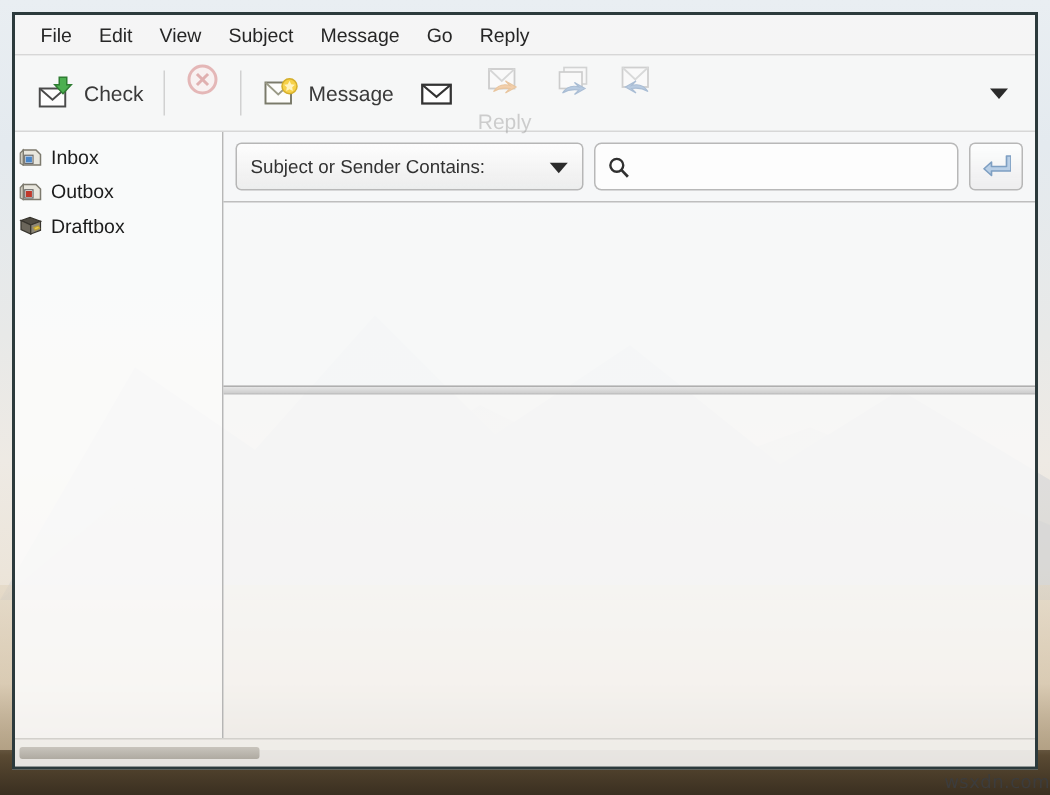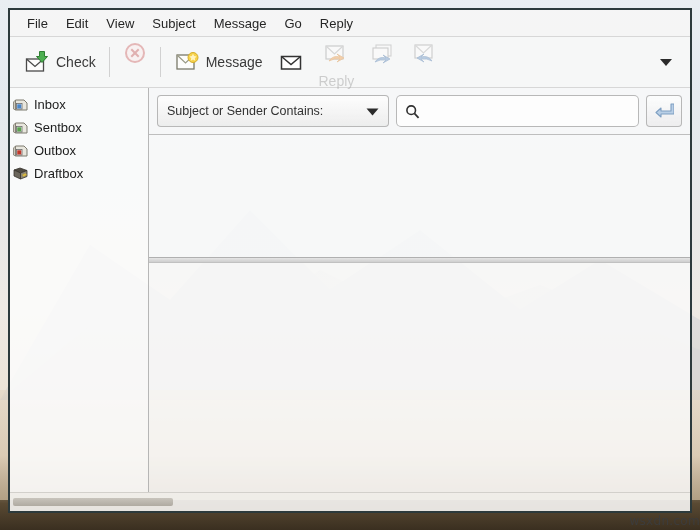--- a/index.html
+++ b/index.html
@@ -375,31 +375,20 @@
             <svg width="17" height="17" viewBox="0 0 17 17">
               <path d="M3.5 4 h8.5 l3 3 v7 h-11.5 z" fill="#e8e6dd" stroke="#7d7a6e" stroke-width="1"></path>
               <path d="M3.5 4 l-2 2 v7 l2 1 z" fill="#cfccc0" stroke="#7d7a6e" stroke-width=".8"></path>
               <rect x="4.5" y="7.5" width="5.5" height="5.5" fill="#ffffff" stroke="#6a6a6a" stroke-width=".8"></rect>
               <path d="M5.2 8.3 h4.1 v4.1 h-4.1 z" fill="#4a86c8"></path>
             </svg>
           </span>
           <span class="folder-label">Inbox</span>
         </div>
 
-        <div class="folder-row">
-          <span>
-            <svg width="17" height="17" viewBox="0 0 17 17">
-              <path d="M3.5 4 h8.5 l3 3 v7 h-11.5 z" fill="#e8e6dd" stroke="#7d7a6e" stroke-width="1"></path>
-              <path d="M3.5 4 l-2 2 v7 l2 1 z" fill="#cfccc0" stroke="#7d7a6e" stroke-width=".8"></path>
-              <rect x="4.5" y="7.5" width="5.5" height="5.5" fill="#ffffff" stroke="#6a6a6a" stroke-width=".8"></rect>
-              <path d="M5.2 8.3 h4.1 v4.1 h-4.1 z" fill="#5aa24e"></path>
-            </svg>
-          </span>
-          <span class="folder-label">Sentbox</span>
-        </div>
 
         <div class="folder-row">
           <span>
             <svg width="17" height="17" viewBox="0 0 17 17">
               <path d="M3.5 4 h8.5 l3 3 v7 h-11.5 z" fill="#e8e6dd" stroke="#7d7a6e" stroke-width="1"></path>
               <path d="M3.5 4 l-2 2 v7 l2 1 z" fill="#cfccc0" stroke="#7d7a6e" stroke-width=".8"></path>
               <rect x="4.5" y="7.5" width="5.5" height="5.5" fill="#ffffff" stroke="#6a6a6a" stroke-width=".8"></rect>
               <path d="M5.2 8.3 h4.1 v4.1 h-4.1 z" fill="#c0392b"></path>
             </svg>
           </span>

